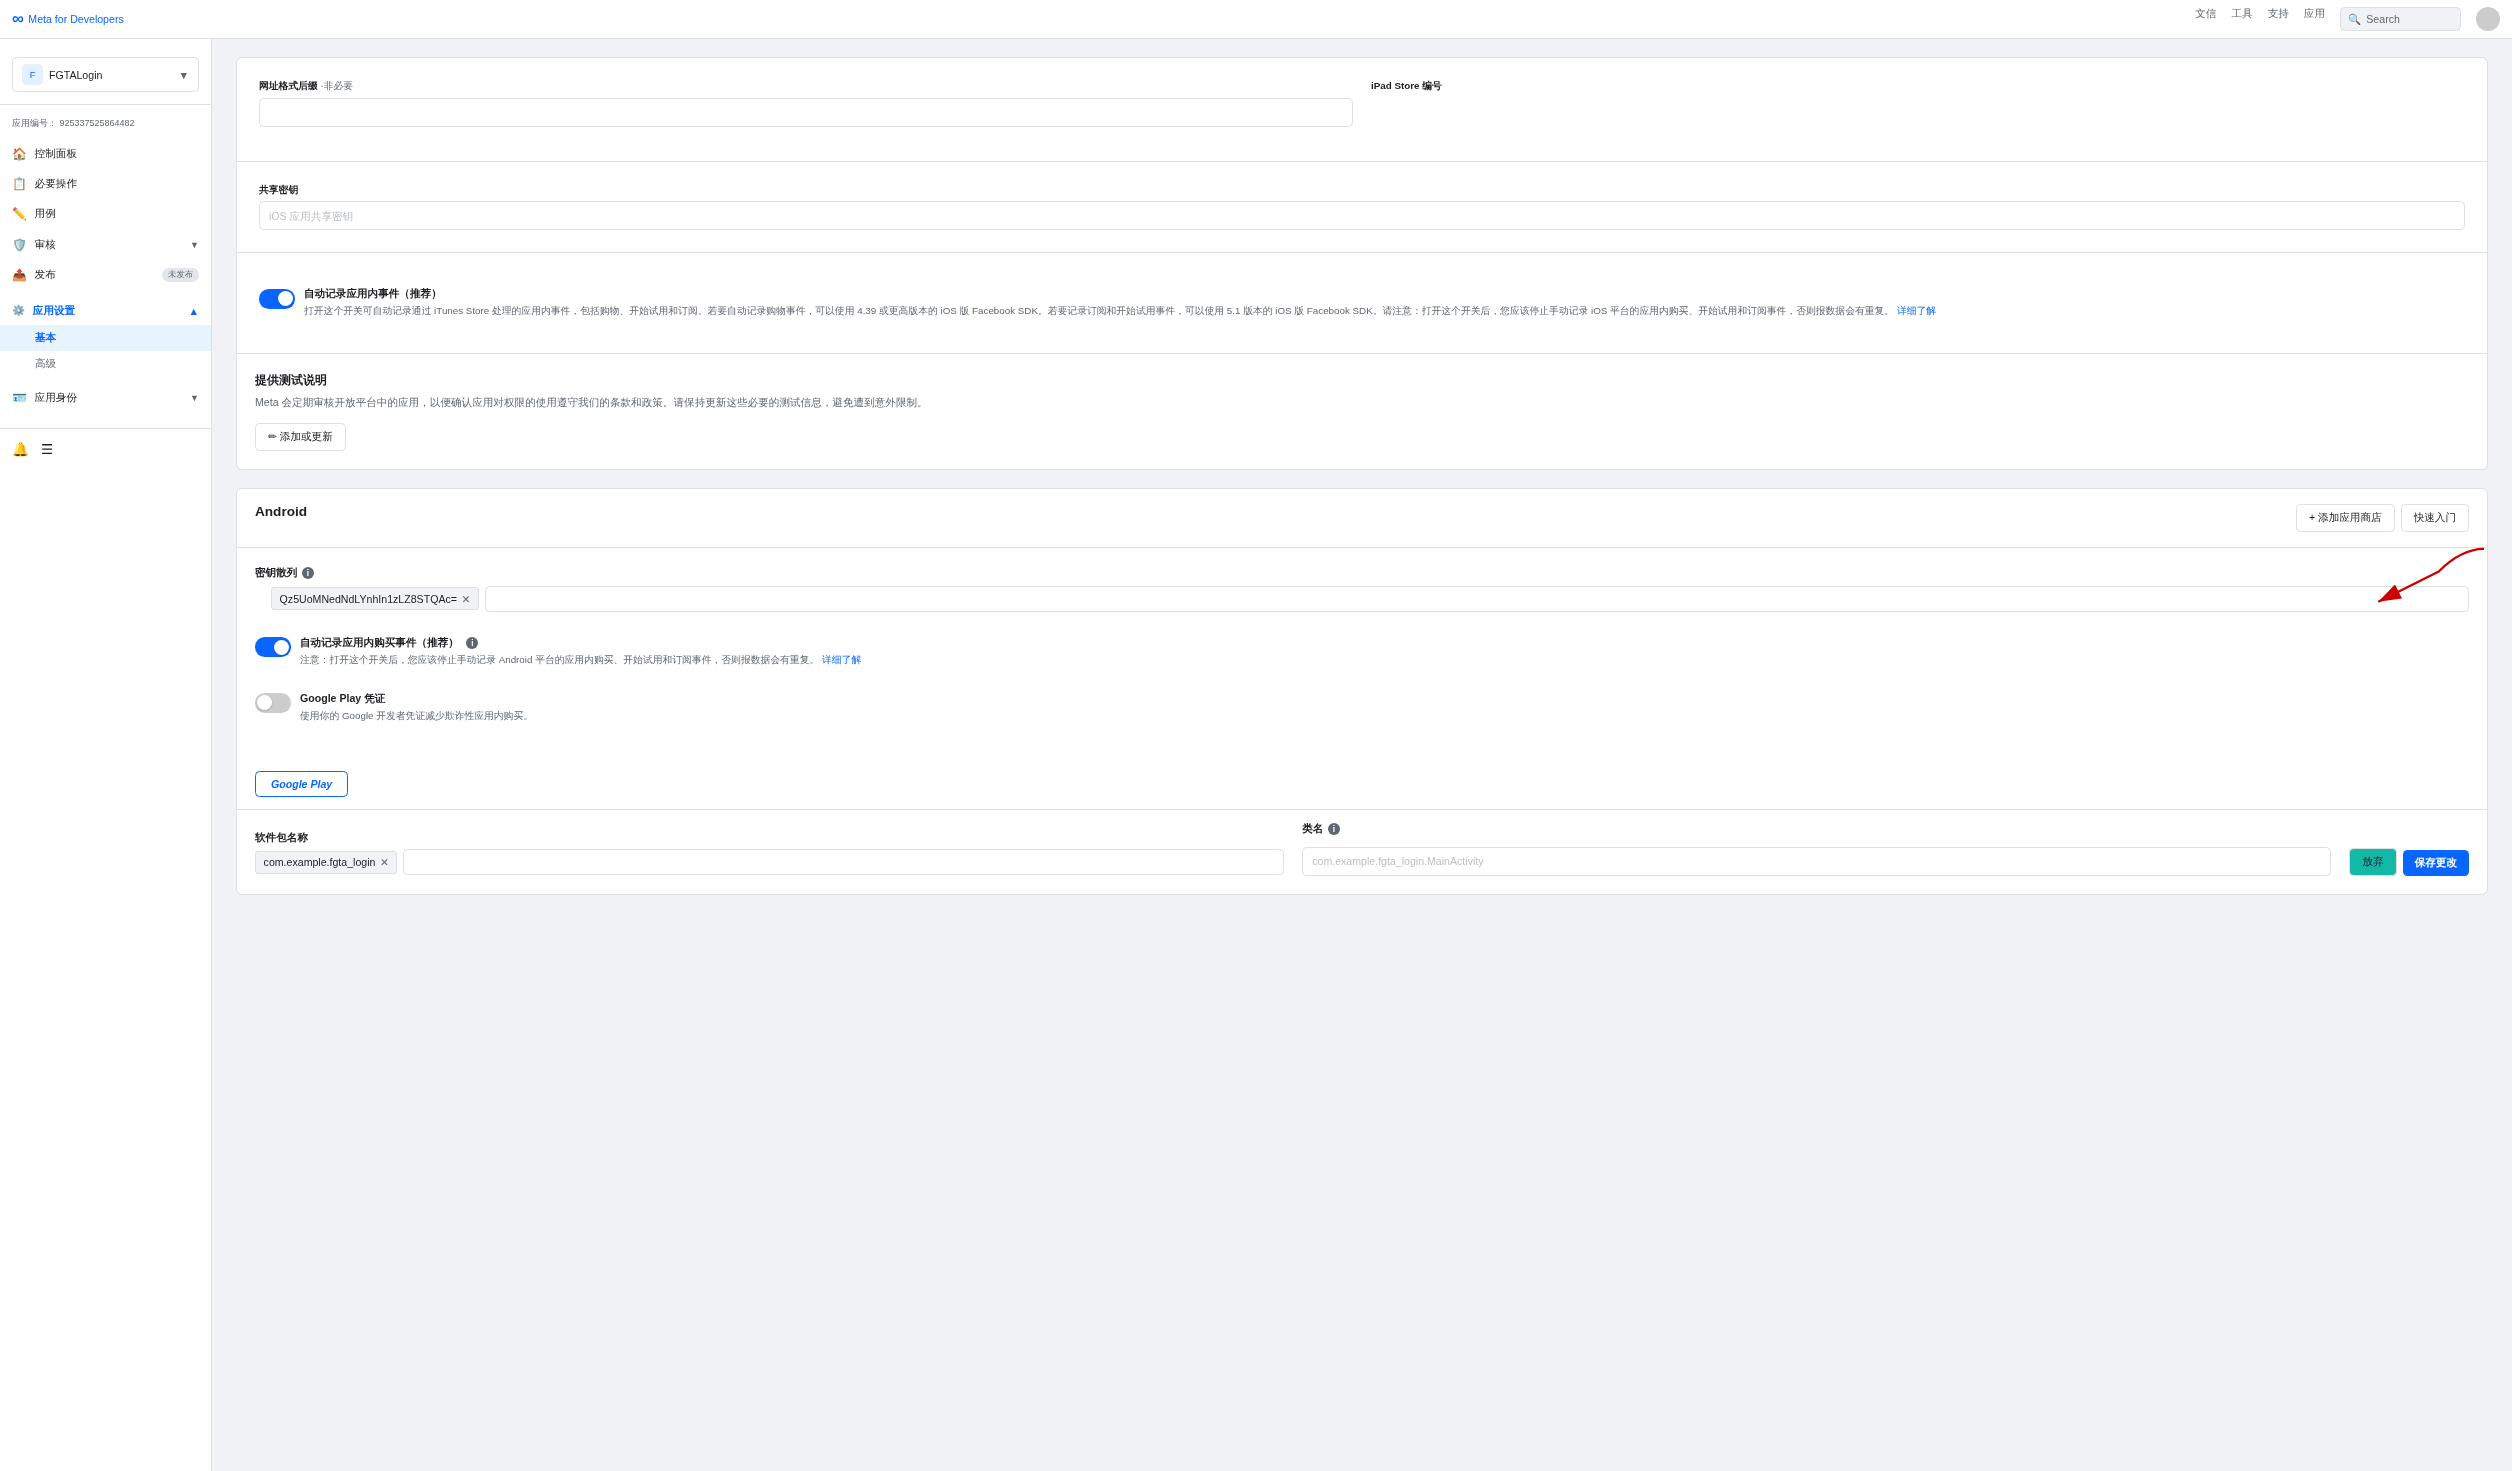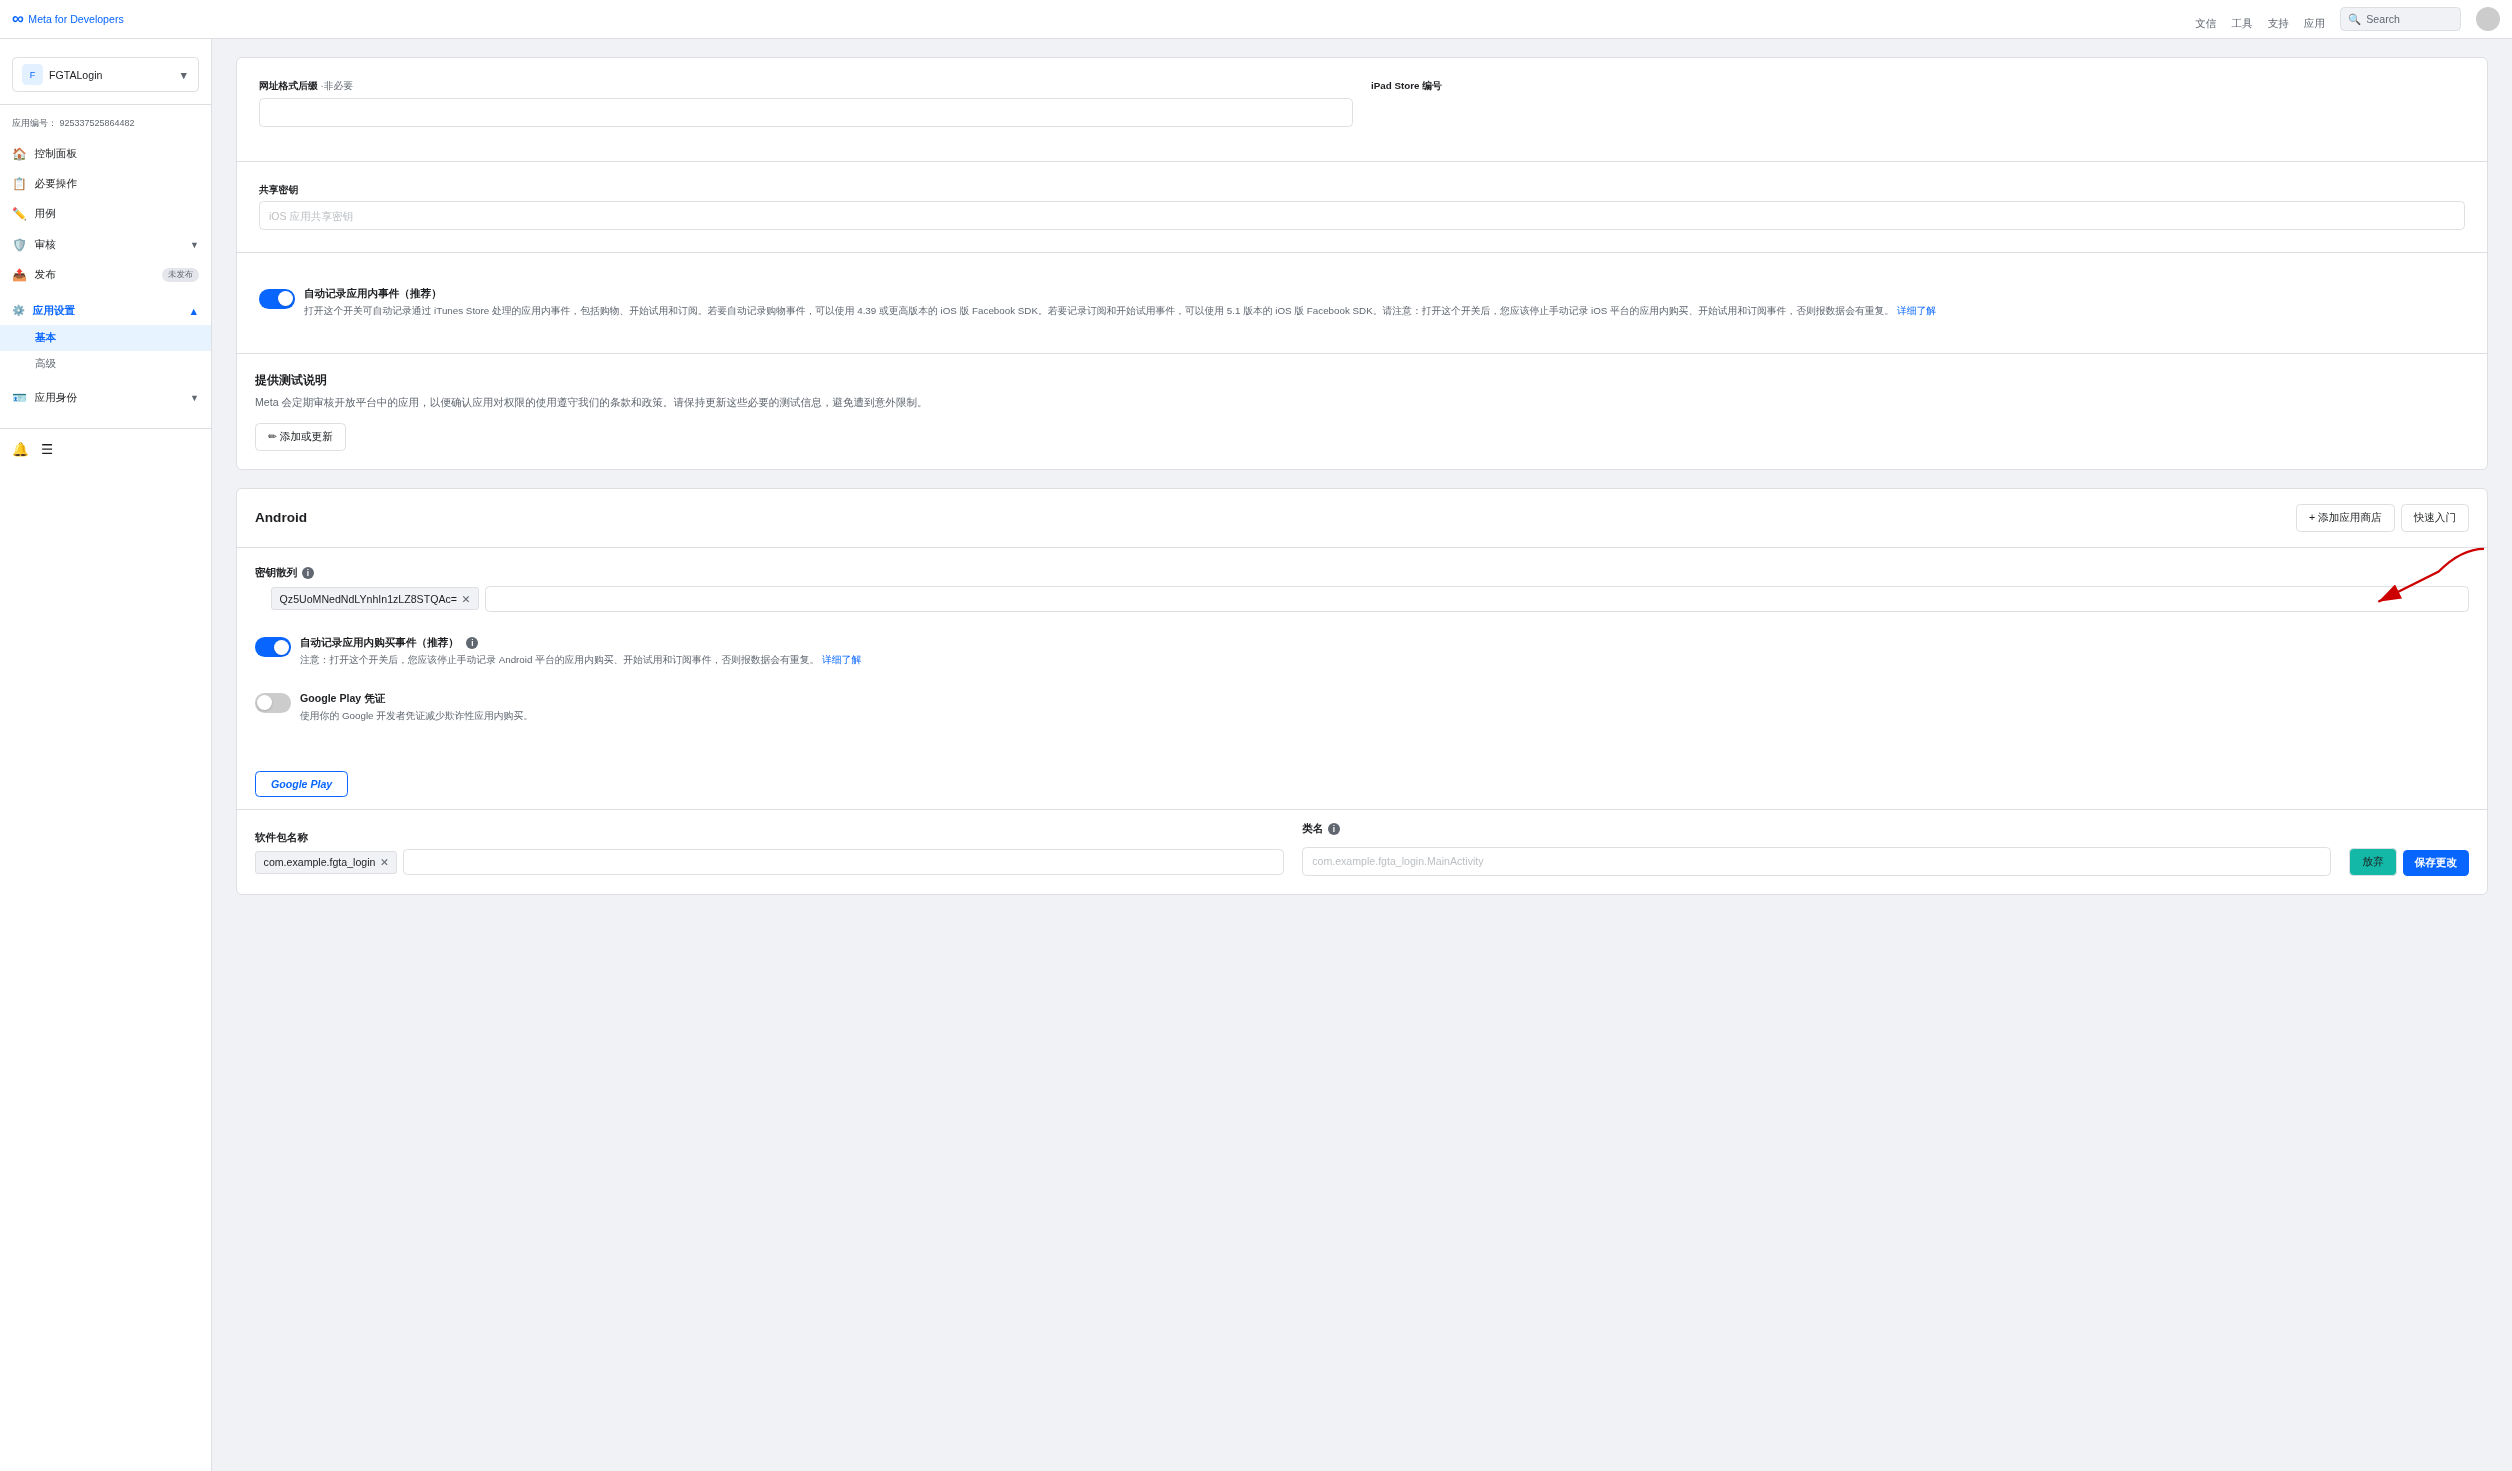--- a/index.html
+++ b/index.html
@@ -22,21 +22,21 @@
       font-weight: 700;
       font-size: 12px;
       color: #0866ff;
       display: flex;
       align-items: center;
       gap: 4.5px;
     }
     .top-nav-right {
       margin-left: auto;
       display: flex;
-      align-items: flex-end;
+      align-items: flex-start;
       gap: 15px;
       color: #606770;
       font-size: 10.6px;
     }
     .top-nav-right span { cursor: pointer; }
     .search-box {
       display: flex;
       align-items: center;
       background: #f0f2f5;
       border: 0.8px solid #dddfe2;
@@ -292,21 +292,20 @@
       font-size: 10.6px;
       color: #1c1e21;
       background: #fff;
       cursor: pointer;
       font-weight: 500;
     }
 
     
     .android-header {
       display: flex;
-      align-items: center;
       padding: 15px 18px;
       border-bottom: 0.8px solid #dddfe2;
     }
     .android-title {
       font-size: 13.6px;
       font-weight: 700;
       color: #1c1e21;
     }
     .android-header-actions {
       margin-left: auto;

